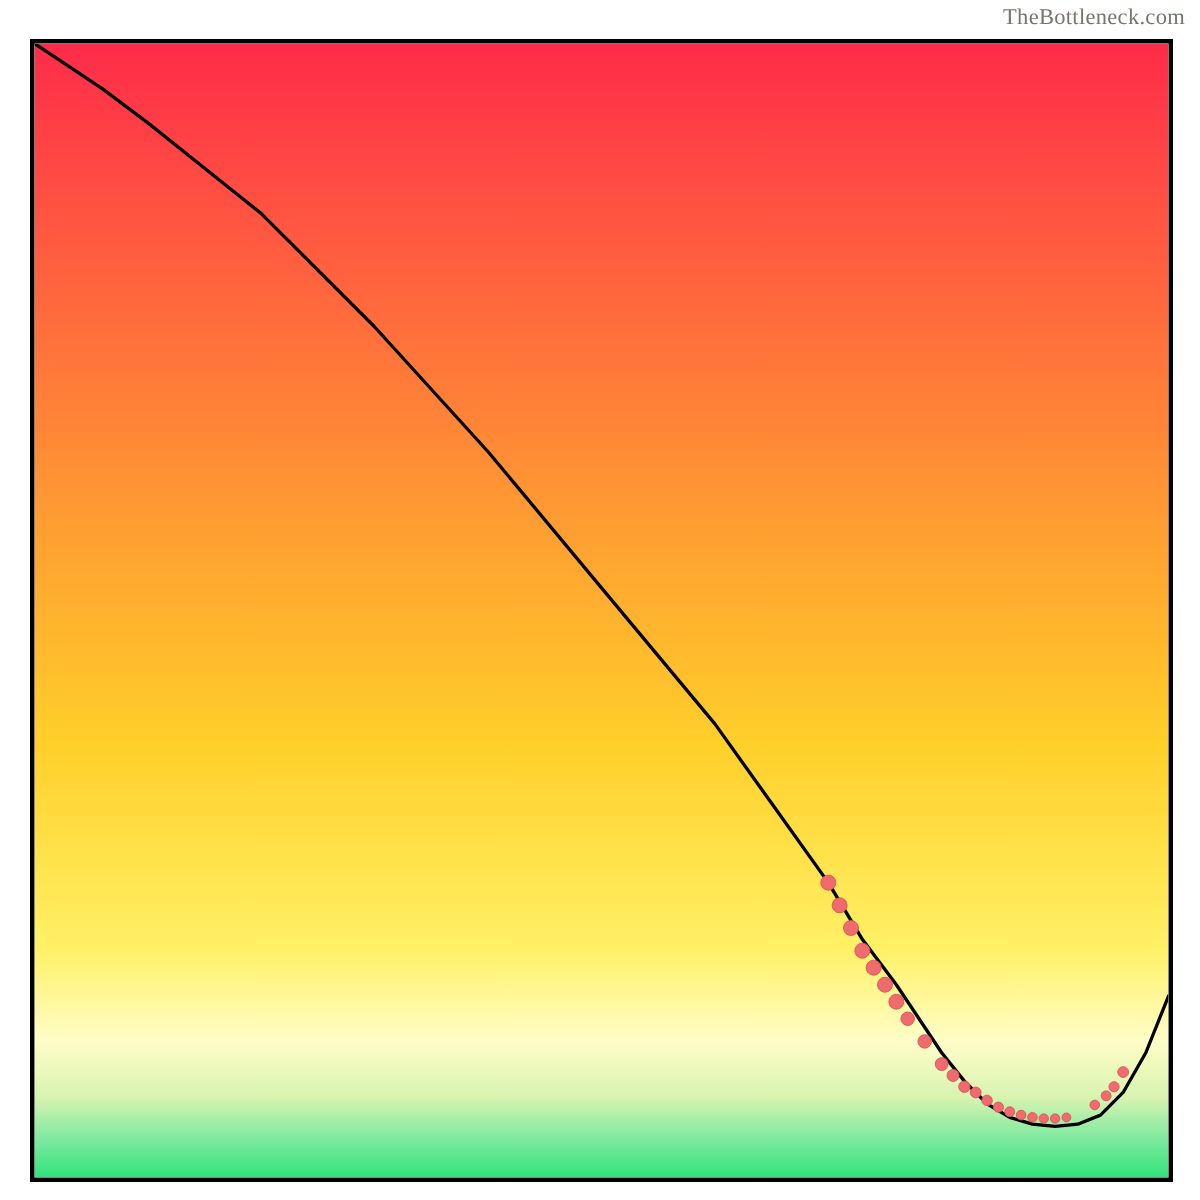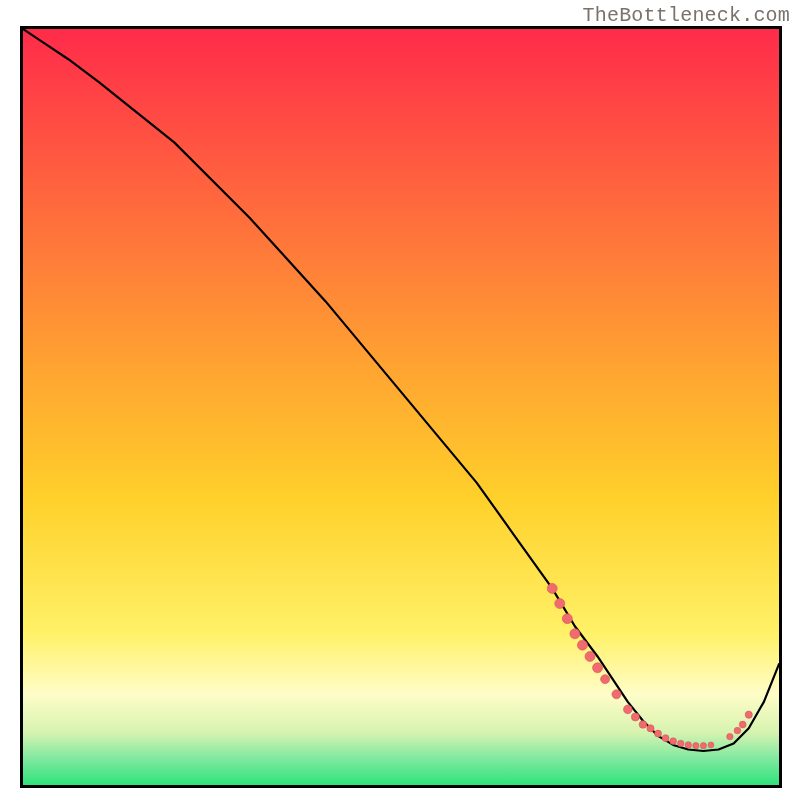--- a/index.html
+++ b/index.html
@@ -12,22 +12,22 @@
   }
   .stage {
     position: relative;
     width: 800px;
     height: 800px;
   }
   .attribution {
     position: absolute;
     top: 4px;
     right: 10px;
-    font-family: Liberation Mono, monospace;
-    font-size: 20px;
+    font-family: Liberation Serif, serif;
+    font-size: 15px;
     color: #79726d;
     letter-spacing: 0.2px;
   }
   .plot-box {
     position: absolute;
     left: 20px;
     top: 26px;
     width: 762px;
     height: 762px;
     border: 3px solid #000;

